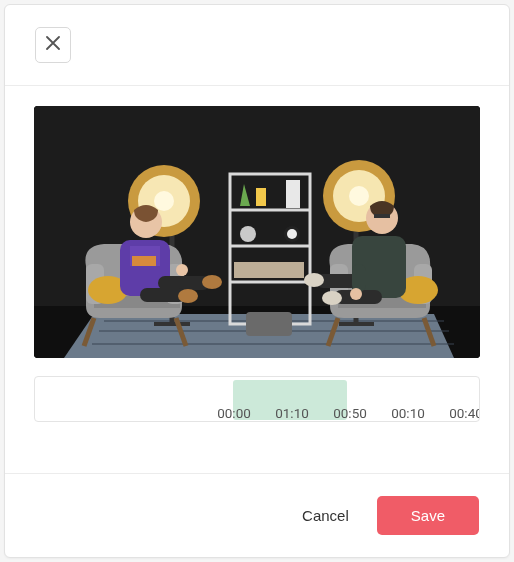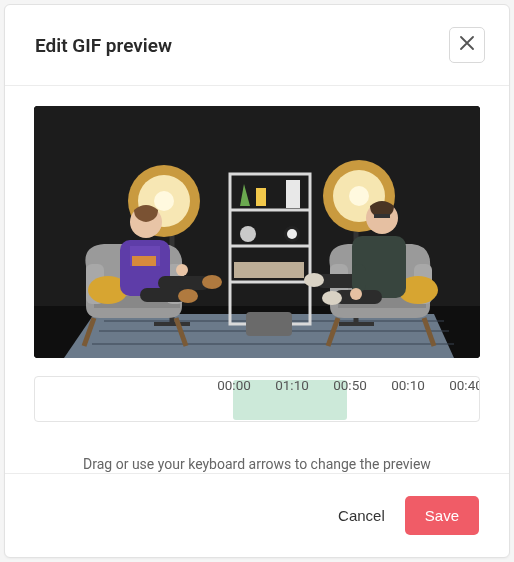--- a/index.html
+++ b/index.html
@@ -68,21 +68,21 @@
       height: 46px;
       border: 1px solid #e4e4e4;
       border-radius: 4px;
       display: flex;
       align-items: center;
       overflow: hidden;
       position: relative;
     }
     .timeline-inner {
       display: flex;
-      align-items: flex-start;
+      align-items: flex-end;
       height: 100%;
       position: absolute;
       left: 170px;
     }
     .time-tick {
       width: 58px;
       text-align: center;
       font-size: 13.5px;
       color: #555;
       flex-shrink: 0;
@@ -100,47 +100,46 @@
       margin-top: 34px;
       font-size: 14px;
       color: #666;
       text-align: center;
     }
     .modal-footer {
       border-top: 1px solid #ececec;
       padding: 22px 30px;
       display: flex;
       justify-content: flex-end;
-      gap: 20px;
+      gap: 28px;
       align-items: center;
     }
     .btn-cancel {
       background: none;
       border: none;
       font-size: 15px;
       color: #333;
       cursor: pointer;
     }
     .btn-save {
       background: #f05c67;
       color: #fff;
       border: none;
       border-radius: 5px;
-      padding: 11px 20px;
+      padding: 11px 34px;
       font-size: 15px;
       cursor: pointer;
     }
   </style>
 </head>
 <body>
 
 <div class="modal">
 
   <div class="modal-header">
-    <div class="modal-title">Edit GIF preview</div>
     <button class="close-btn">
       <span>
         <svg width="14" height="14" viewBox="0 0 14 14">
             <path d="M1 1 L13 13 M13 1 L1 13" stroke="#555" stroke-width="1.8" stroke-linecap="round" fill="none"></path>
           </svg>
       </span>
     </button>
   </div>
 
   <div class="modal-body">
@@ -245,21 +244,20 @@
       <div class="selection"></div>
       <div class="timeline-inner">
         <span class="time-tick">00:00</span>
         <span class="time-tick">01:10</span>
         <span class="time-tick">00:50</span>
         <span class="time-tick">00:10</span>
         <span class="time-tick">00:40</span>
       </div>
     </div>
 
-    <div class="hint">Drag or use your keyboard arrows to change the preview</div>
   </div>
 
   <div class="modal-footer">
     <button class="btn-cancel">Cancel</button>
     <button class="btn-save">Save</button>
   </div>
 
 </div>
 
 </body></html>

